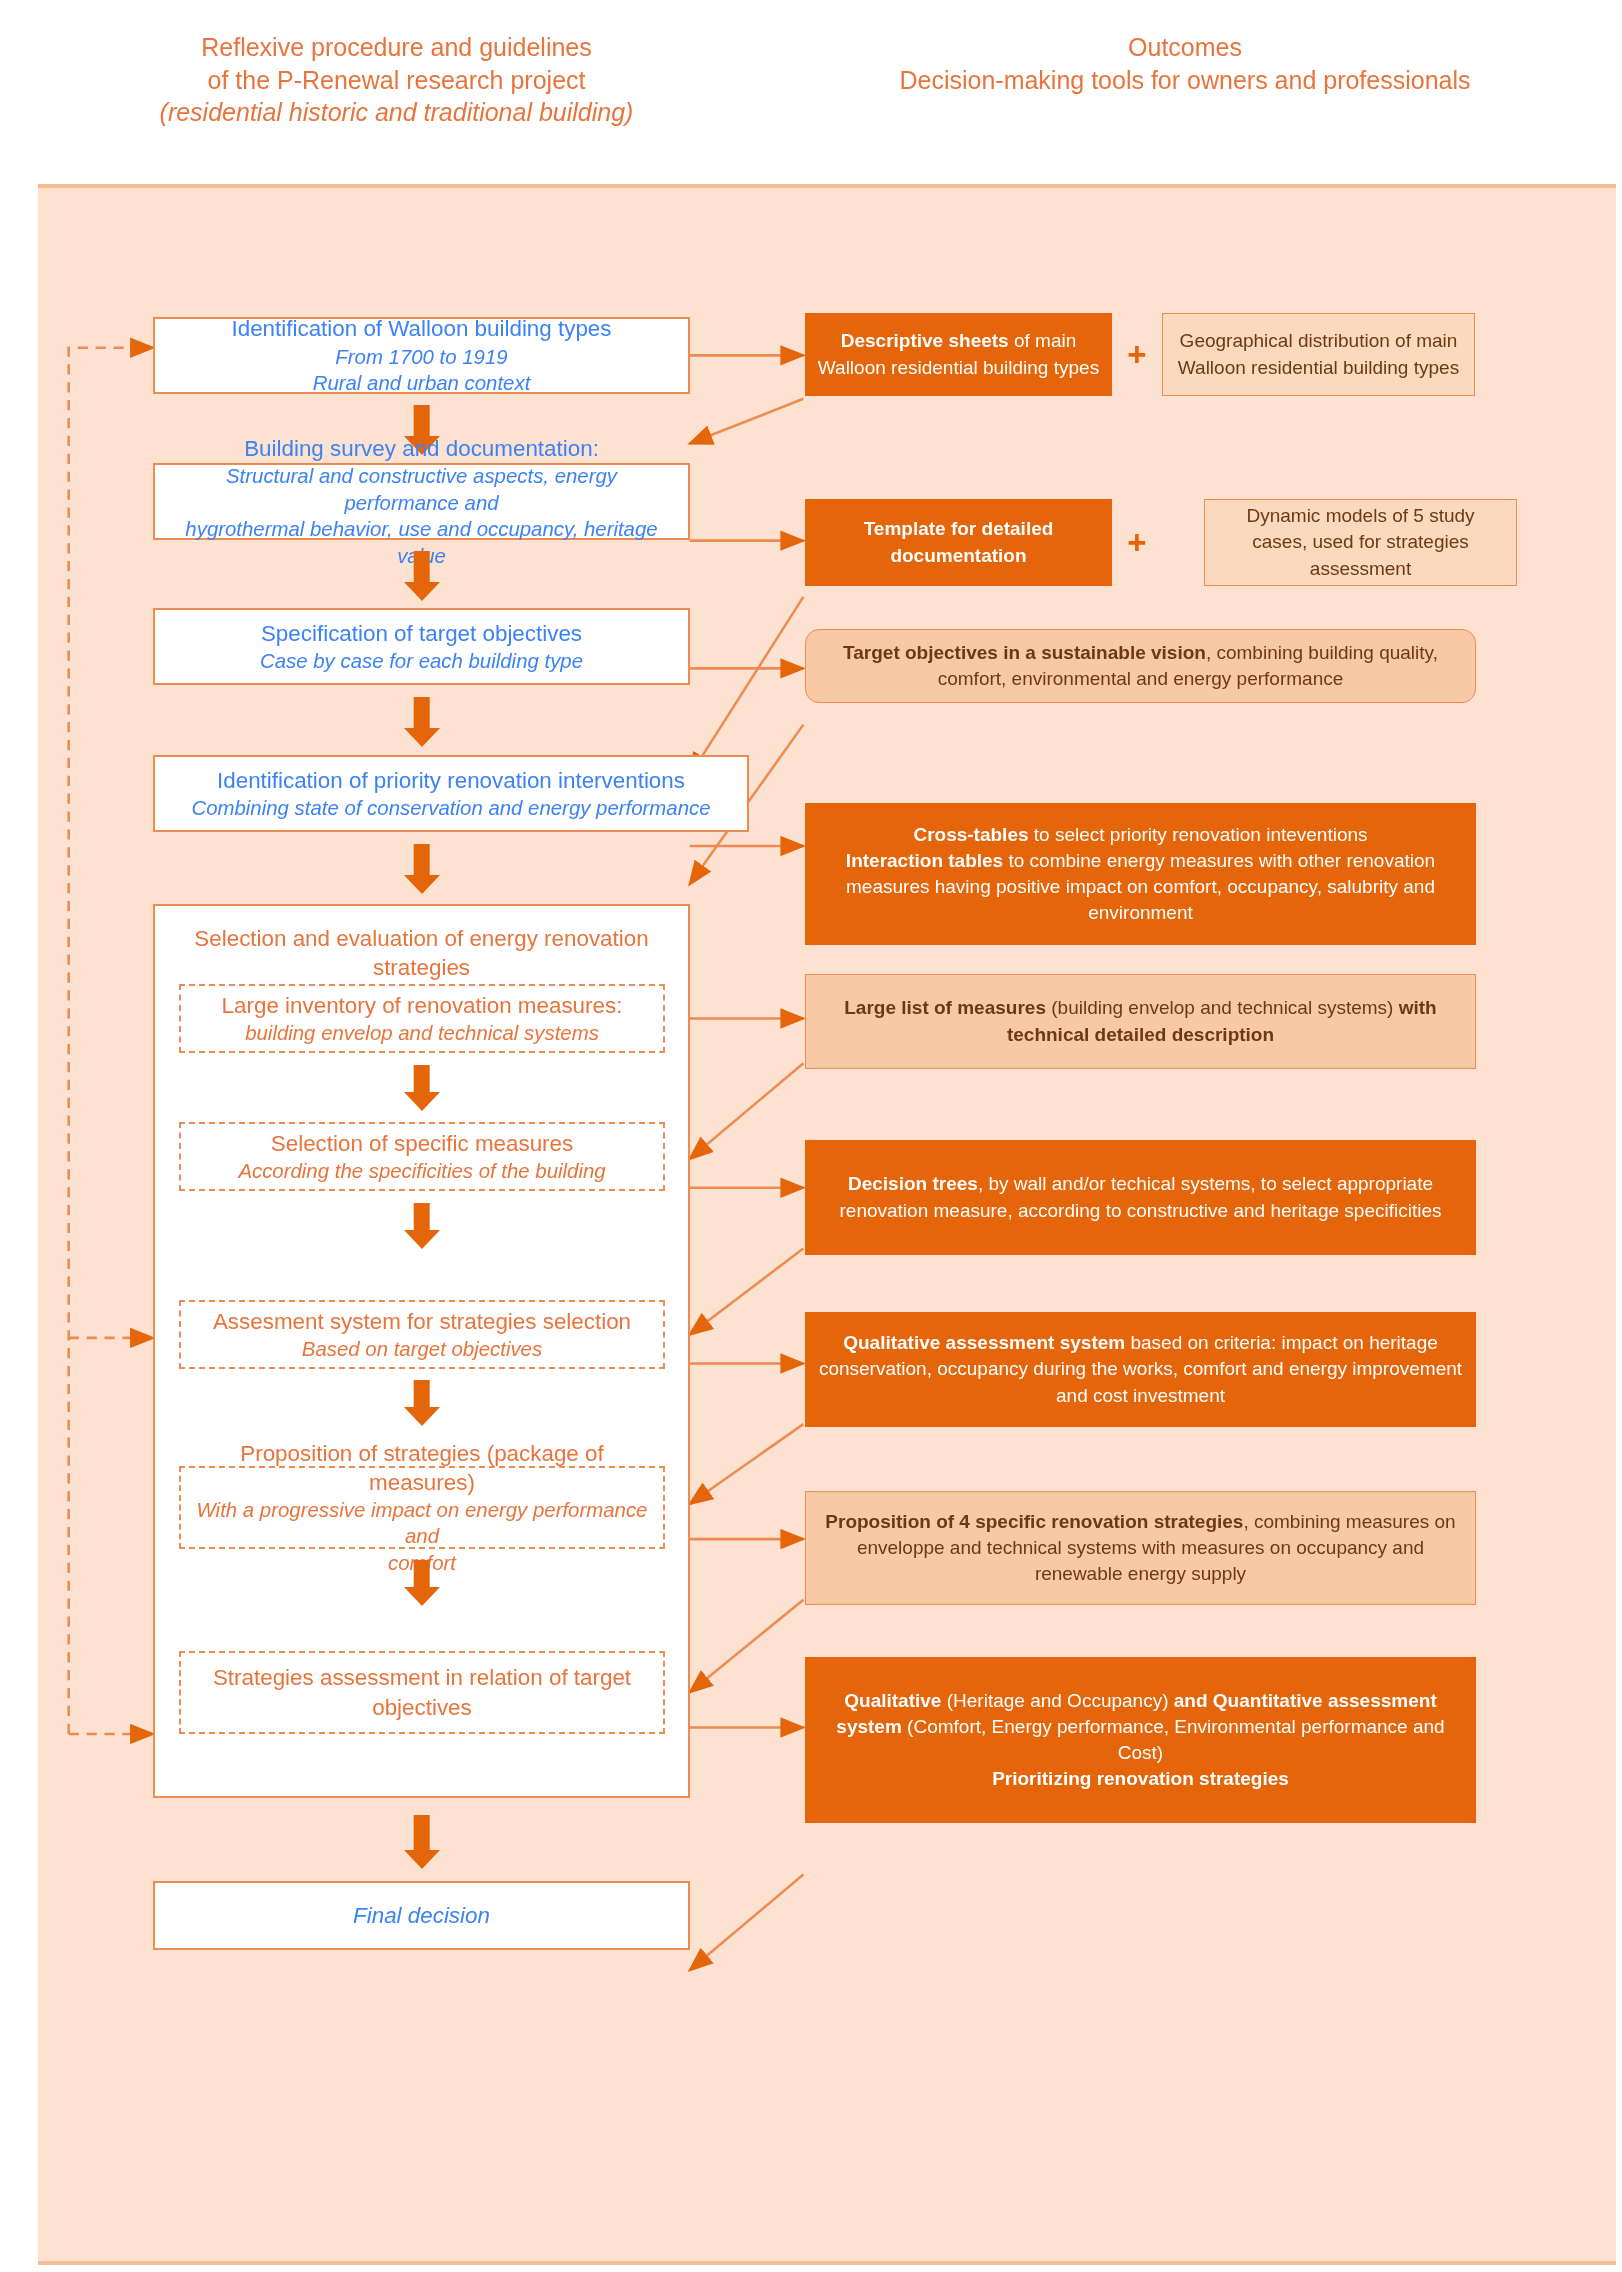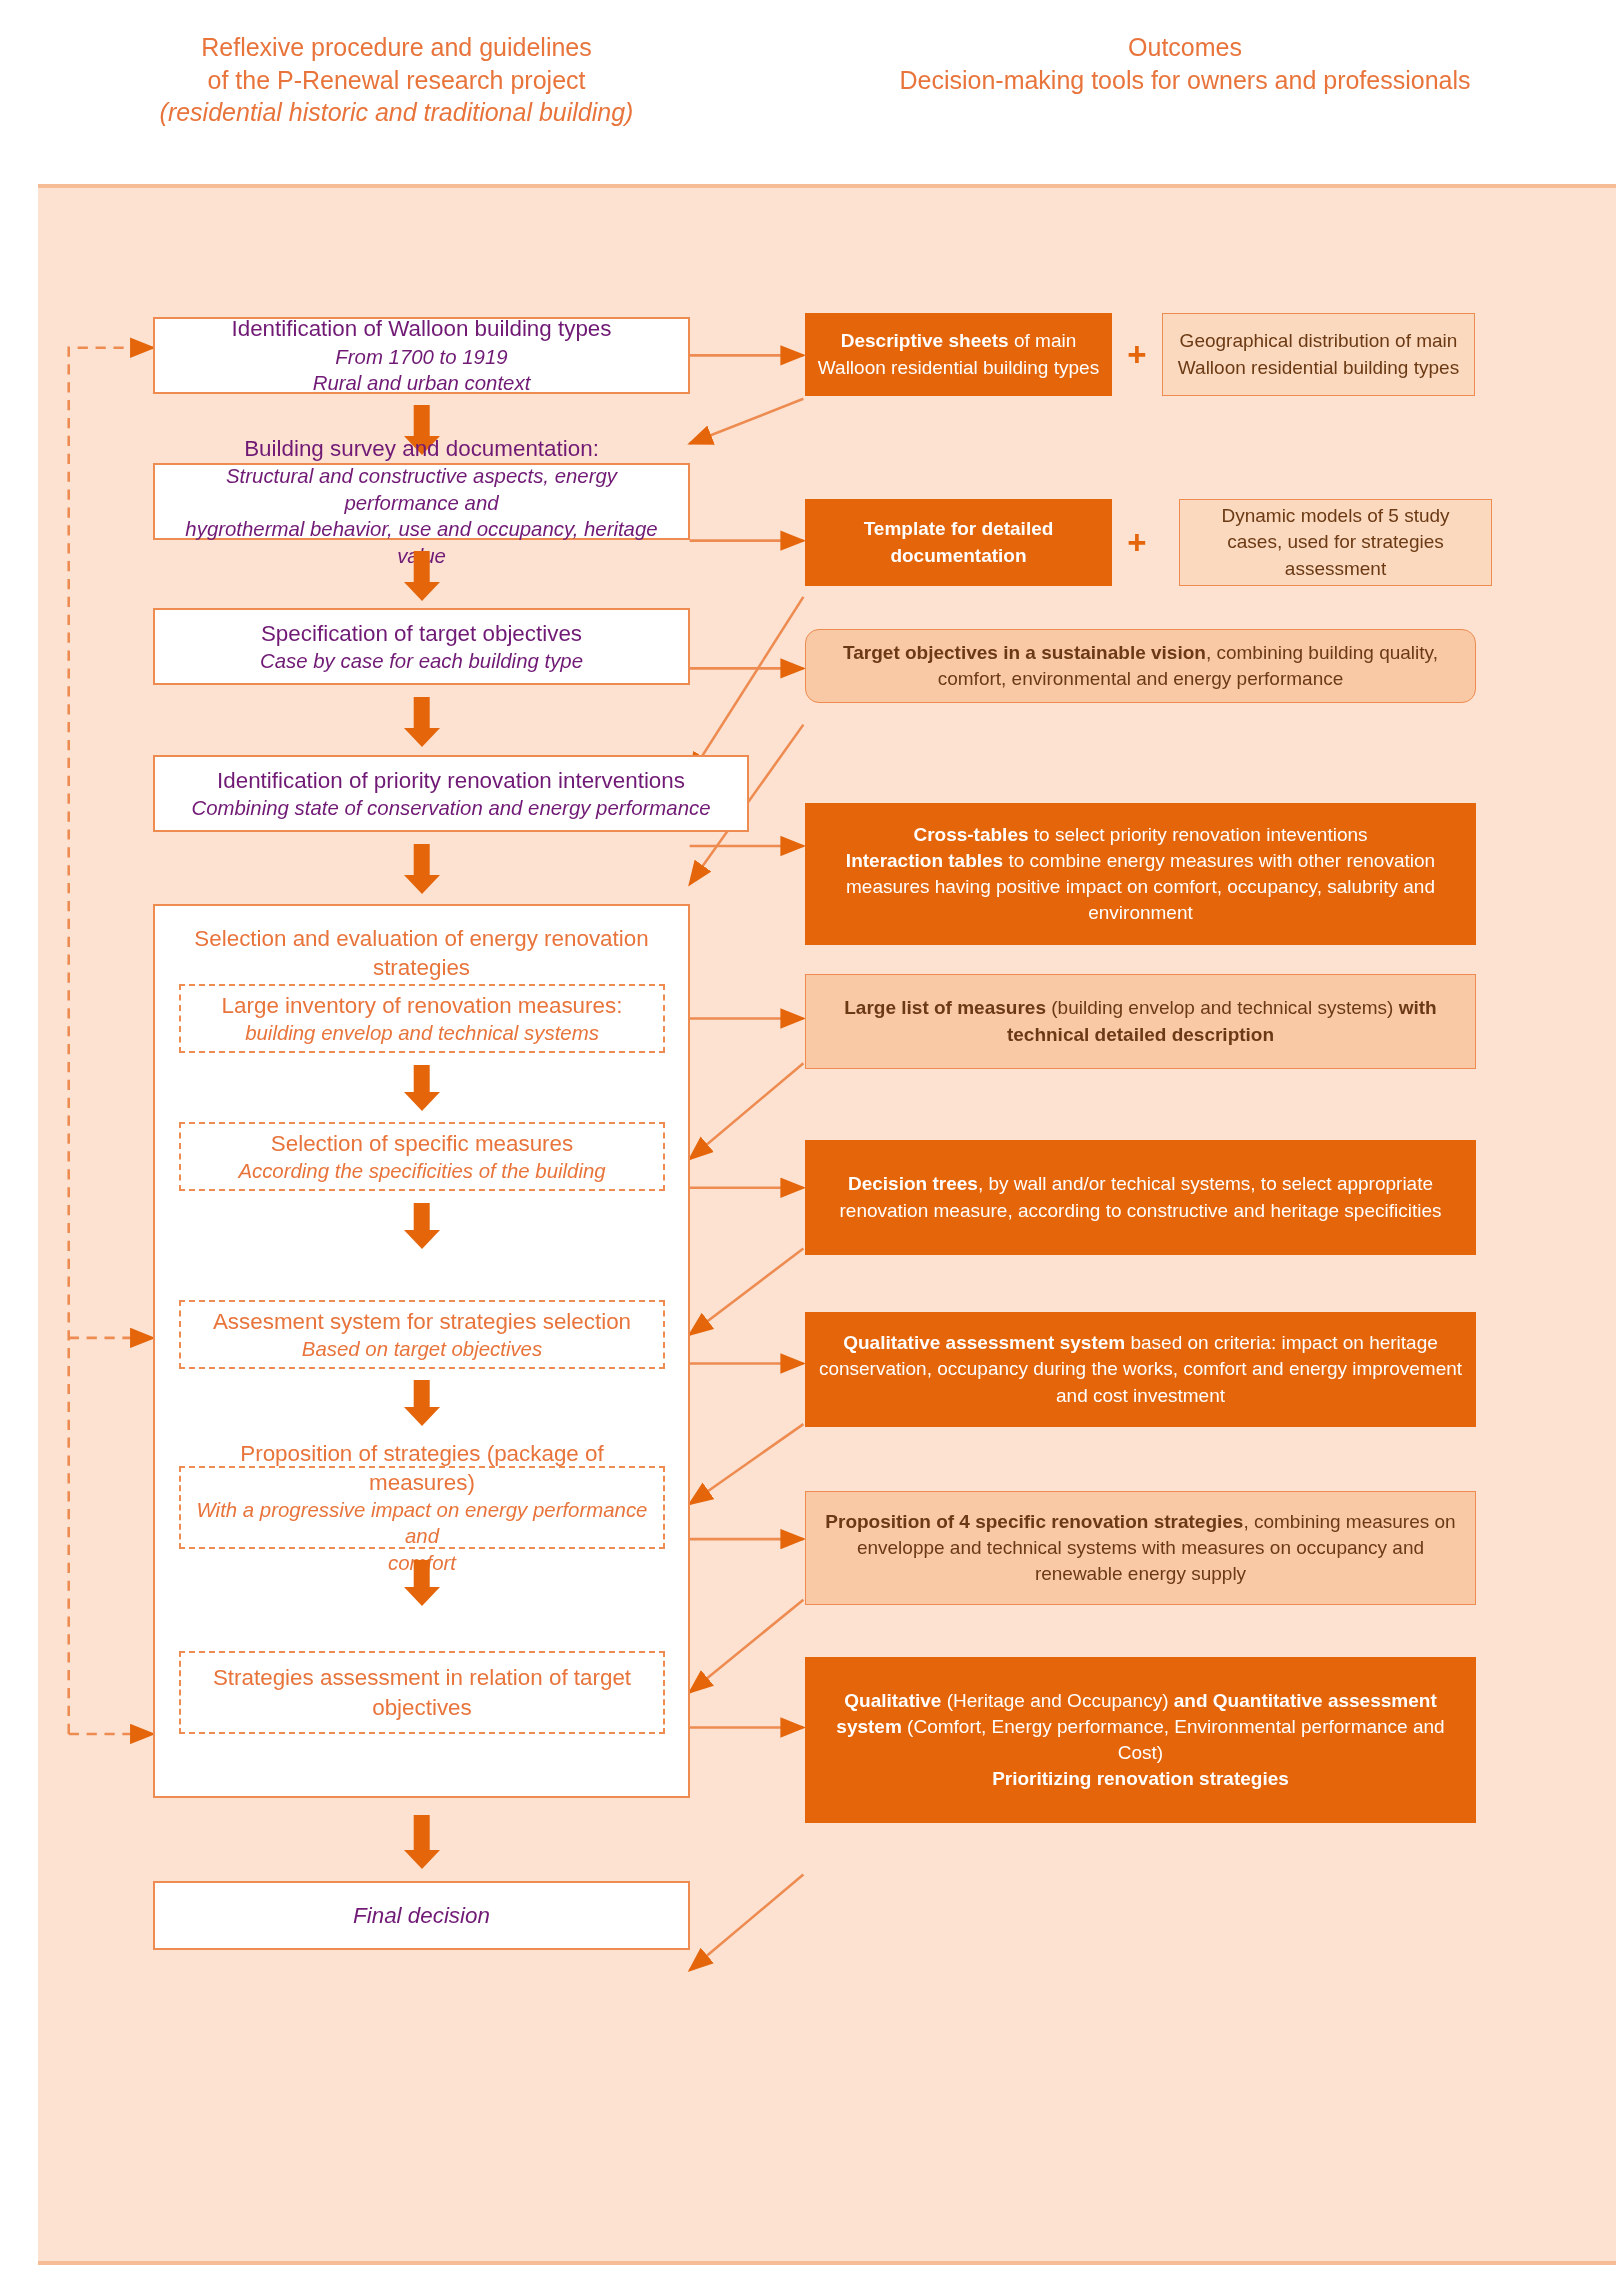--- a/index.html
+++ b/index.html
@@ -31,21 +31,21 @@
 
   
   .box{position:absolute;box-sizing:border-box;display:flex;
        align-items:center;justify-content:center;text-align:center;}
   .box .inner{width:100%;padding:0 11.5px;box-sizing:border-box;}
 
   
   .proc{
     background:#FFFFFF;
     border:2.6px solid #ED8B50;
-    color:#701a75;
+    color:#3b82f6;
     font-size:22.4px;
     line-height:1.30;
   }
   .proc .sub{font-style:italic;font-size:20.4px;display:block;}
   .proc .ttl{display:block;}
 
   
   .dashed{
     background:#ffffff;
     border:2.6px dashed #ED8B50;
@@ -297,21 +297,21 @@
     <div class="box out-light pale" style="left:1124px;top:125px;width:313px;height:83px;">
       <div class="inner">Geographical  distribution of main Walloon residential building types</div>
     </div>
 
     <div class="box out-dark" style="left:767px;top:311px;width:307px;height:87px;">
       <div class="inner">
         <b>Template for detailed documentation</b>
       </div>
     </div>
     <div class="plus" style="left:1080px;top:311px;width:38px;height:87px;">+</div>
-    <div class="box out-light pale" style="left:1141px;top:311px;width:313px;height:87px;">
+    <div class="box out-light pale" style="left:1166px;top:311px;width:313px;height:87px;">
       <div class="inner">Dynamic models of 5 study cases, used for strategies assessment</div>
     </div>
 
     <div class="box out-light" style="left:767px;top:441px;width:671px;height:74px;border-radius:14px;">
       <div class="inner">
         <b>Target objectives in a sustainable vision</b><span>, combining building quality, comfort, environmental and energy performance</span>
       </div>
     </div>
 
     <div class="box out-dark" style="left:767px;top:615px;width:671px;height:142px;">

